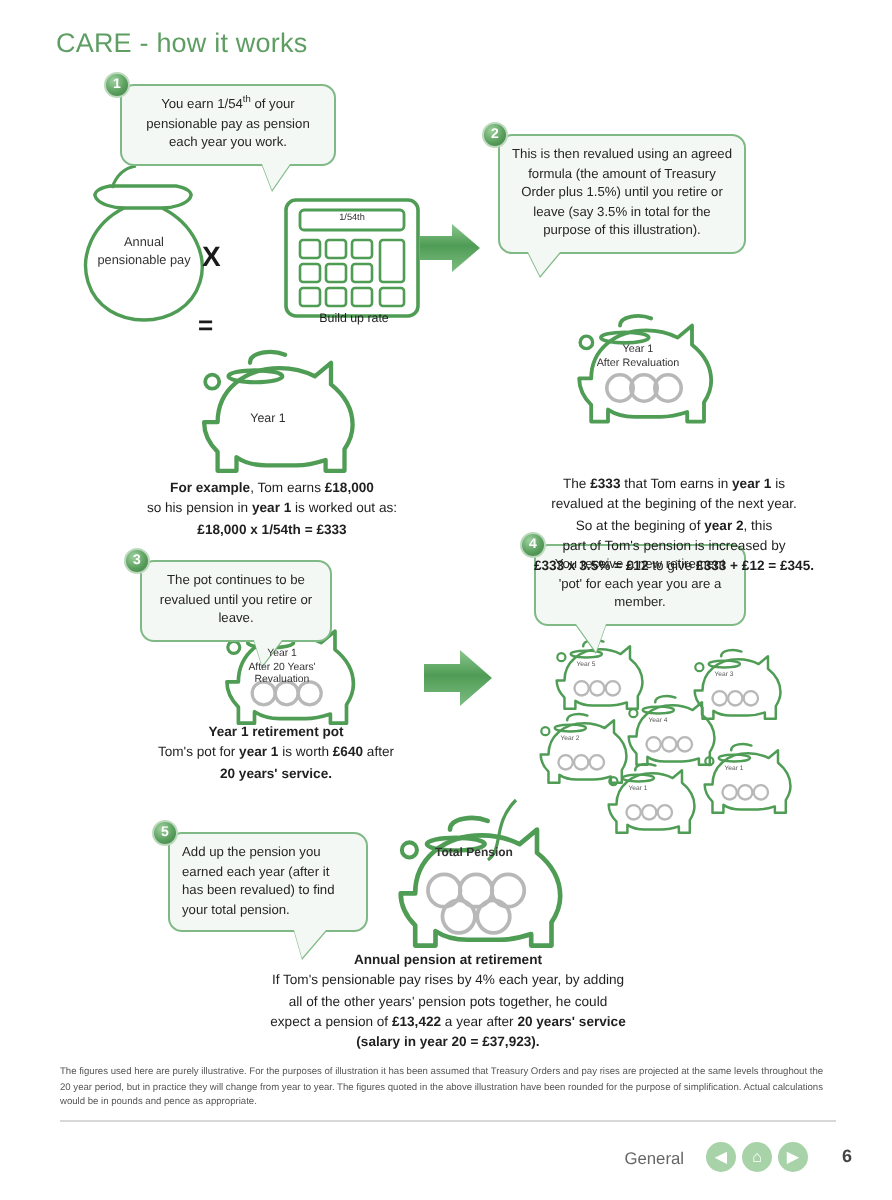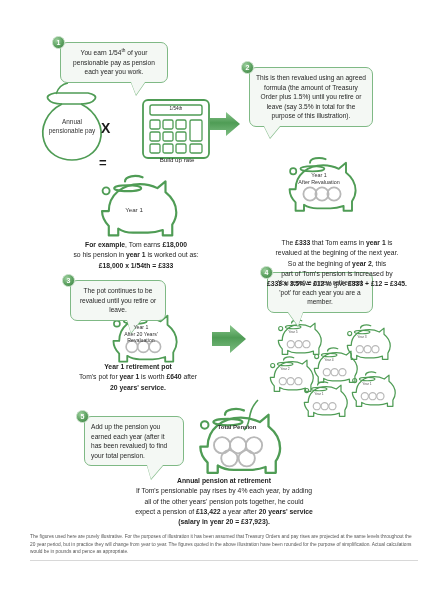--- a/index.html
+++ b/index.html
@@ -130,20 +130,21 @@
   .pagenum{
     position:absolute;right:20px;top:7px;
     font-size:9px;font-weight:bold;color:#444444;
   }
 </style>
 </head>
 <body>
 
 <div class="page">
 
+  <div class="page-title">CARE - how it works</div>
 
   <svg width="446" height="600" style="position:absolute;left:0;top:0;">
     <defs>
       <linearGradient id="arrowGrad" x1="0" y1="0" x2="0" y2="1">
         <stop offset="0%" stop-color="#8cc78f"></stop>
         <stop offset="45%" stop-color="#4f9c55"></stop>
         <stop offset="100%" stop-color="#7dbd82"></stop>
       </linearGradient>
       <g id="piggy">
         <path d="M8,26 C8,14 18,6 31,6 C36,6 40,7 44,9 L50,4 L50,12 C55,16 58,21 58,27 C58,30 57,33 55,36 L55,44 L48,44 L48,40 C45,41 41,42 37,42 L26,42 C22,42 18,41 15,39 L15,44 L8,44 L8,37 C5,34 3,30 3,26 Z" fill="none" stroke="#4f9c55" stroke-width="1.6" stroke-linejoin="round"></path>
@@ -325,14 +326,23 @@
     <div><b>Annual pension at retirement</b></div>
     <div>If Tom's pensionable pay rises by 4% each year, by adding</div>
     <div>all of the other years' pension pots together, he could</div>
     <div><span>expect a pension of </span><b>£13,422</b><span> a year after </span><b>20 years' service</b></div>
     <div><b>(salary in year 20 = £37,923).</b></div>
   </div>
 
   <div class="footnote">The figures used here are purely illustrative. For the purposes of illustration it has been assumed that Treasury Orders and pay rises are projected at the same levels throughout the 20 year period, but in practice they will change from year to year. The figures quoted in the above illustration have been rounded for the purpose of simplification. Actual calculations would be in pounds and pence as appropriate.</div>
   <div class="hr"></div>
 
+  <div class="footer">
+    <div class="footer-label">General</div>
+    <div class="nav-btns">
+      <div class="navbtn">◀</div>
+      <div class="navbtn">⌂</div>
+      <div class="navbtn">▶</div>
+    </div>
+    <div class="pagenum">6</div>
+  </div>
 
 </div>
 
 </body></html>

